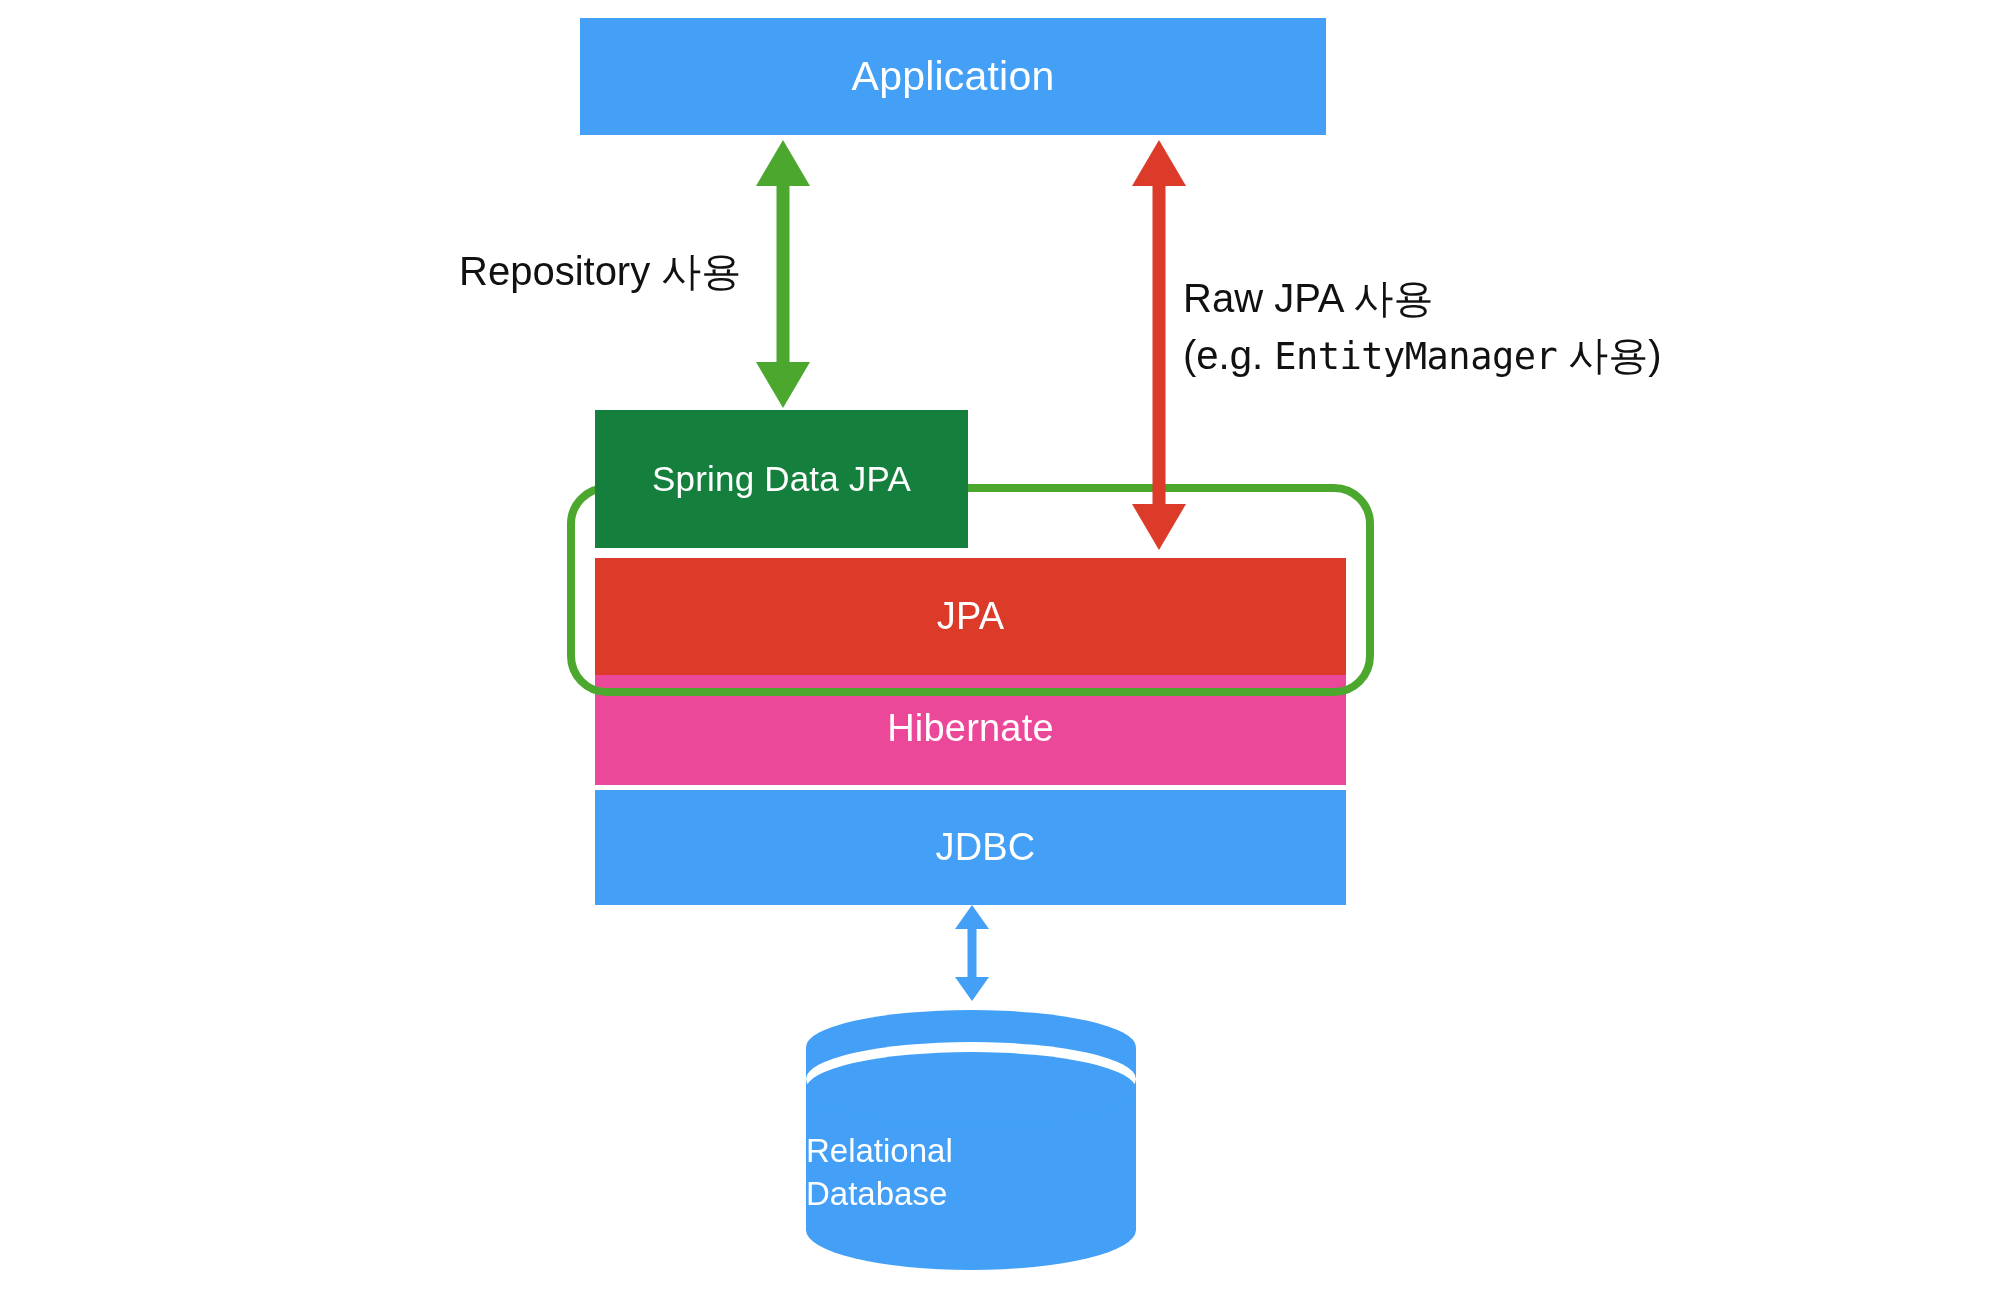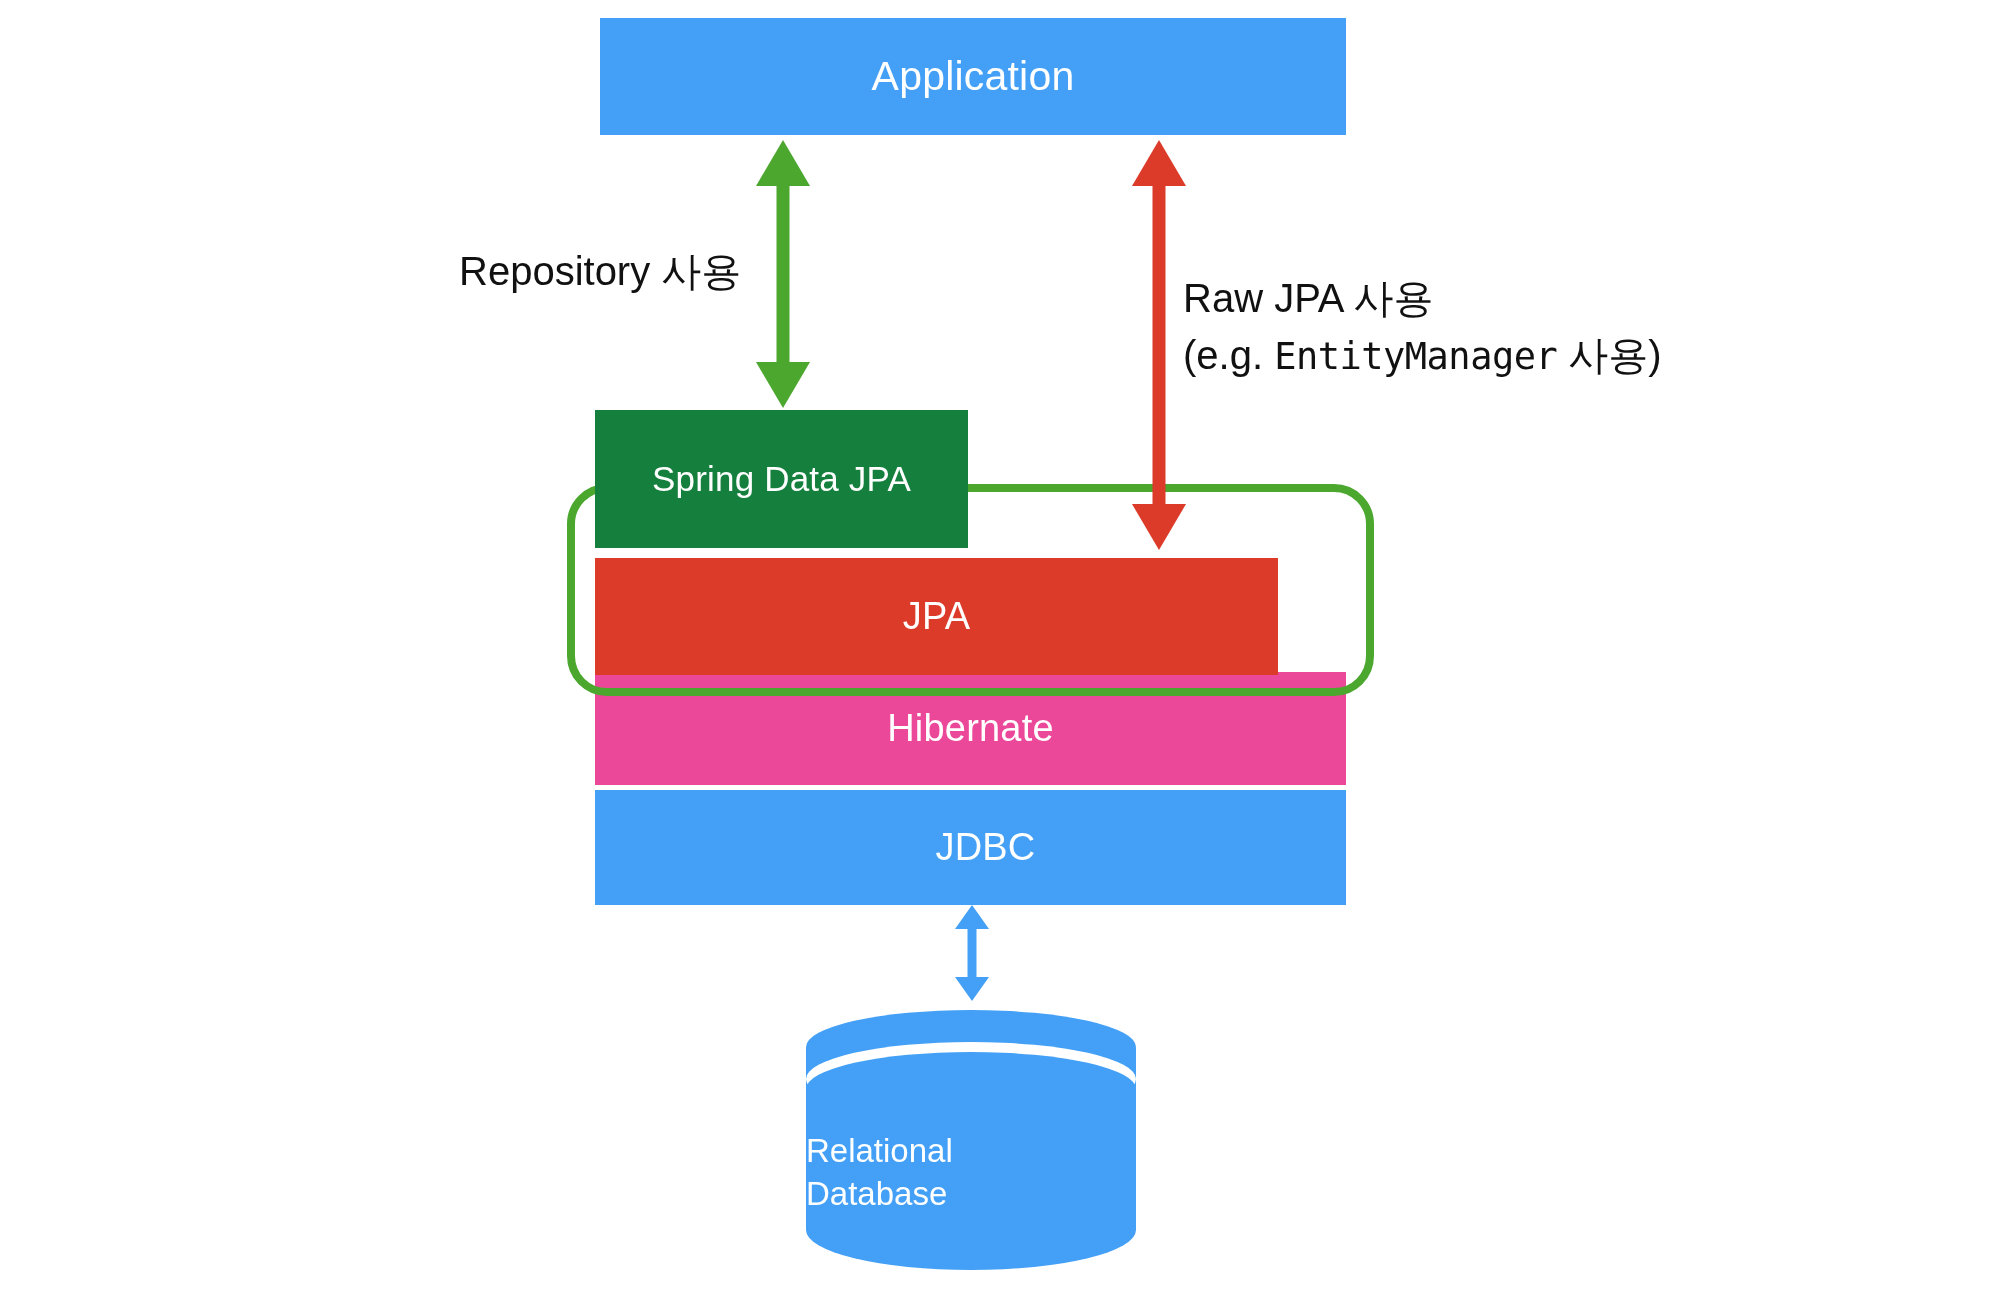--- a/index.html
+++ b/index.html
@@ -26,42 +26,42 @@
     justify-content: center;
     text-align: center;
     color: #ffffff;
     font-weight: 400;
     line-height: 1.18;
     letter-spacing: 0.2px;
     box-sizing: border-box;
   }
 
   .box-application {
-    left: 600px;
+    left: 580px;
     top: 18px;
     width: 746px;
     height: 117px;
     background: #43a0f6;
     font-size: 41px;
   }
 
   .box-springdata {
     left: 595px;
     top: 410px;
     width: 373px;
     height: 138px;
     background: #15803d;
     font-size: 35px;
     z-index: 6;
   }
 
   .box-jpa {
     left: 595px;
     top: 558px;
-    width: 683px;
+    width: 751px;
     height: 117px;
     background: #dc3b29;
     font-size: 38px;
     z-index: 6;
   }
 
   .box-hibernate {
     left: 595px;
     top: 672px;
     width: 751px;

